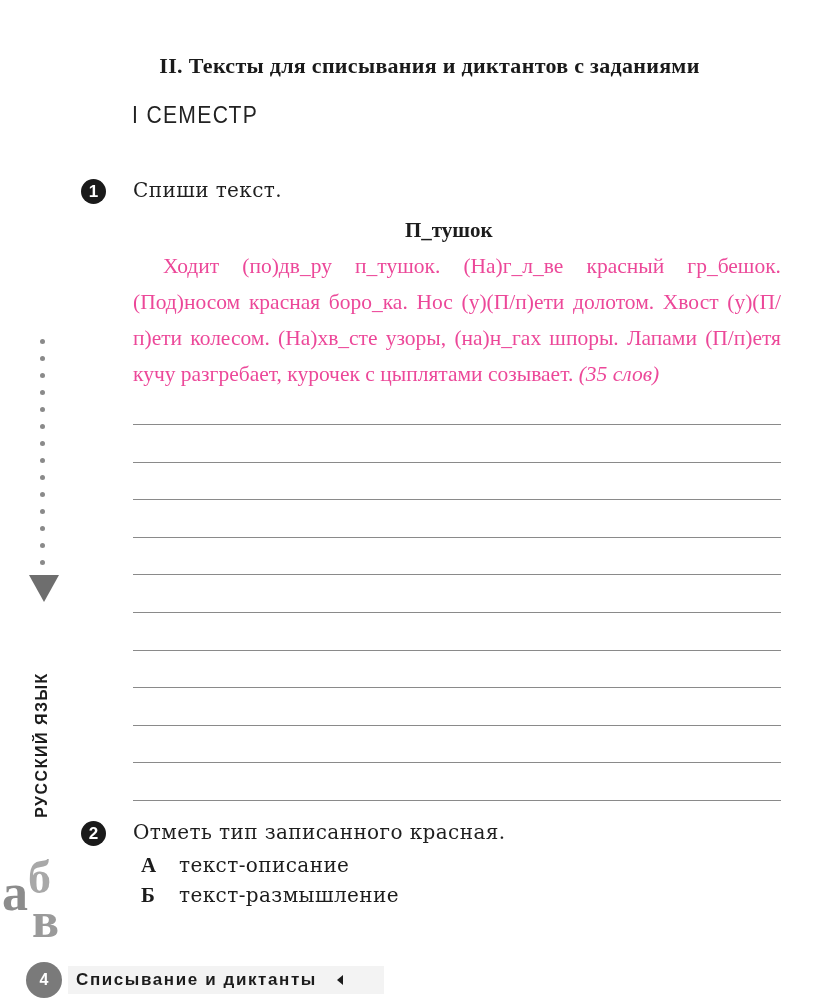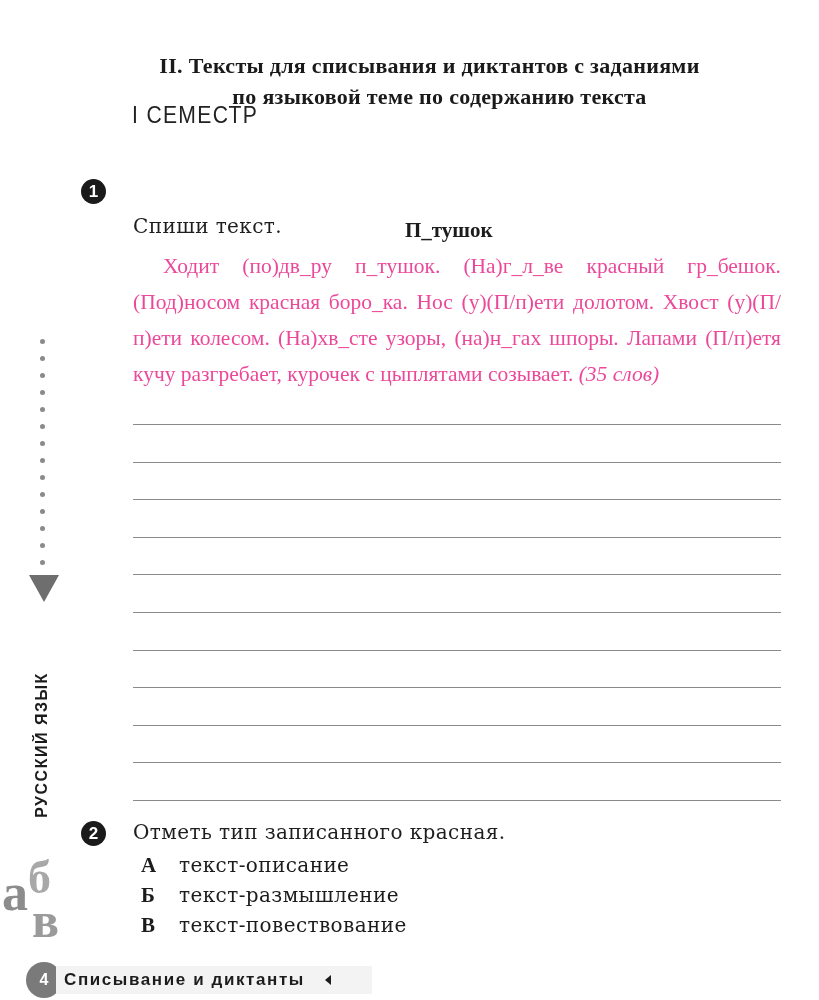--- a/index.html
+++ b/index.html
@@ -50,46 +50,45 @@
   .logo { left: 0; top: 855px; width: 80px; height: 85px; }
   .options { left: 133px; top: 850px; }
   .option { font-size: 20px; line-height: 30px; letter-spacing: 0.4px; white-space: nowrap; margin-left: 8px; }
   .option .letter { display: inline-block; width: 38px; font-family: "Liberation Serif", serif; font-weight: bold; font-size: 21px; }
   .footer-num {
     left: 26px; top: 962px; width: 36px; height: 36px; border-radius: 50%;
     background: #7a7a7a; color: #fff; font-family: "Liberation Sans", sans-serif; font-weight: bold;
     font-size: 16px; display: flex; align-items: center; justify-content: center;
   }
   .footer-band {
-    left: 56px; top: 966px; width: 316px; height: 28px; background: #f3f3f3;
+    left: 68px; top: 966px; width: 316px; height: 28px; background: #f3f3f3;
     display: flex; align-items: center;
   }
   .footer-text {
     padding-left: 8px; font-family: "Liberation Sans", sans-serif; font-weight: bold; font-size: 17px;
     letter-spacing: 1.6px; color: #1c1c1c;
   }
   .footer-arrow {
     margin-left: 20px; width: 0; height: 0;
     border-top: 5px solid transparent; border-bottom: 5px solid transparent; border-right: 6px solid #1c1c1c;
   }
 </style>
 </head>
 <body>
 
 <div class="abs section-title">
   <span class="l1">II. Тексты для списывания и диктантов с заданиями</span>
-  <span class="l2">по языковой теме по содержанию текста</span>
 </div>
 
 <div class="abs semester">I СЕМЕСТР</div>
 
 <div class="abs num-badge" style="left:81px; top:179px;">
   <span>1</span>
 </div>
-<div class="abs task-text" style="left:133px; top:178px;margin-top:36px;">Спиши текст.</div>
+<div class="abs task-text" style="left:133px; top:178px;">Спиши текст.</div>
 
 <div class="abs story-title">П_тушок</div>
 
 <div class="abs story"><span>Ходит (по)дв_ру п_тушок. (На)г_л_ве красный гр_бешок. (Под)носом красная боро_ка. Нос (у)(П/п)ети долотом. Хвост (у)(П/п)ети колесом. (На)хв_сте узоры, (на)н_гах шпоры. Лапами (П/п)етя кучу разгребает, курочек с цыплятами созывает.</span> <i>(35 слов)</i></div>
 
 <div id="lines">
     <div class="abs write-line" style="top: 424px;"></div>
     <div class="abs write-line" style="top: 461.6px;"></div>
     <div class="abs write-line" style="top: 499.2px;"></div>
     <div class="abs write-line" style="top: 536.8px;"></div>
@@ -132,23 +131,20 @@
 </div>
 <div class="abs task-text" style="left:133px; top:820px;">Отметь тип записанного красная.</div>
 
 <div class="abs options">
   <div class="option">
     <span class="letter">А</span><span>текст-описание</span>
   </div>
   <div class="option">
     <span class="letter">Б</span><span>текст-размышление</span>
   </div>
-  <div class="option">
-    <span class="letter">В</span><span>текст-повествование</span>
-  </div>
 </div>
 
 <div class="abs footer-num">
   <span>4</span>
 </div>
 <div class="abs footer-band">
   <span class="footer-text">Списывание и диктанты</span>
   <span class="footer-arrow"></span>
 </div>
 

